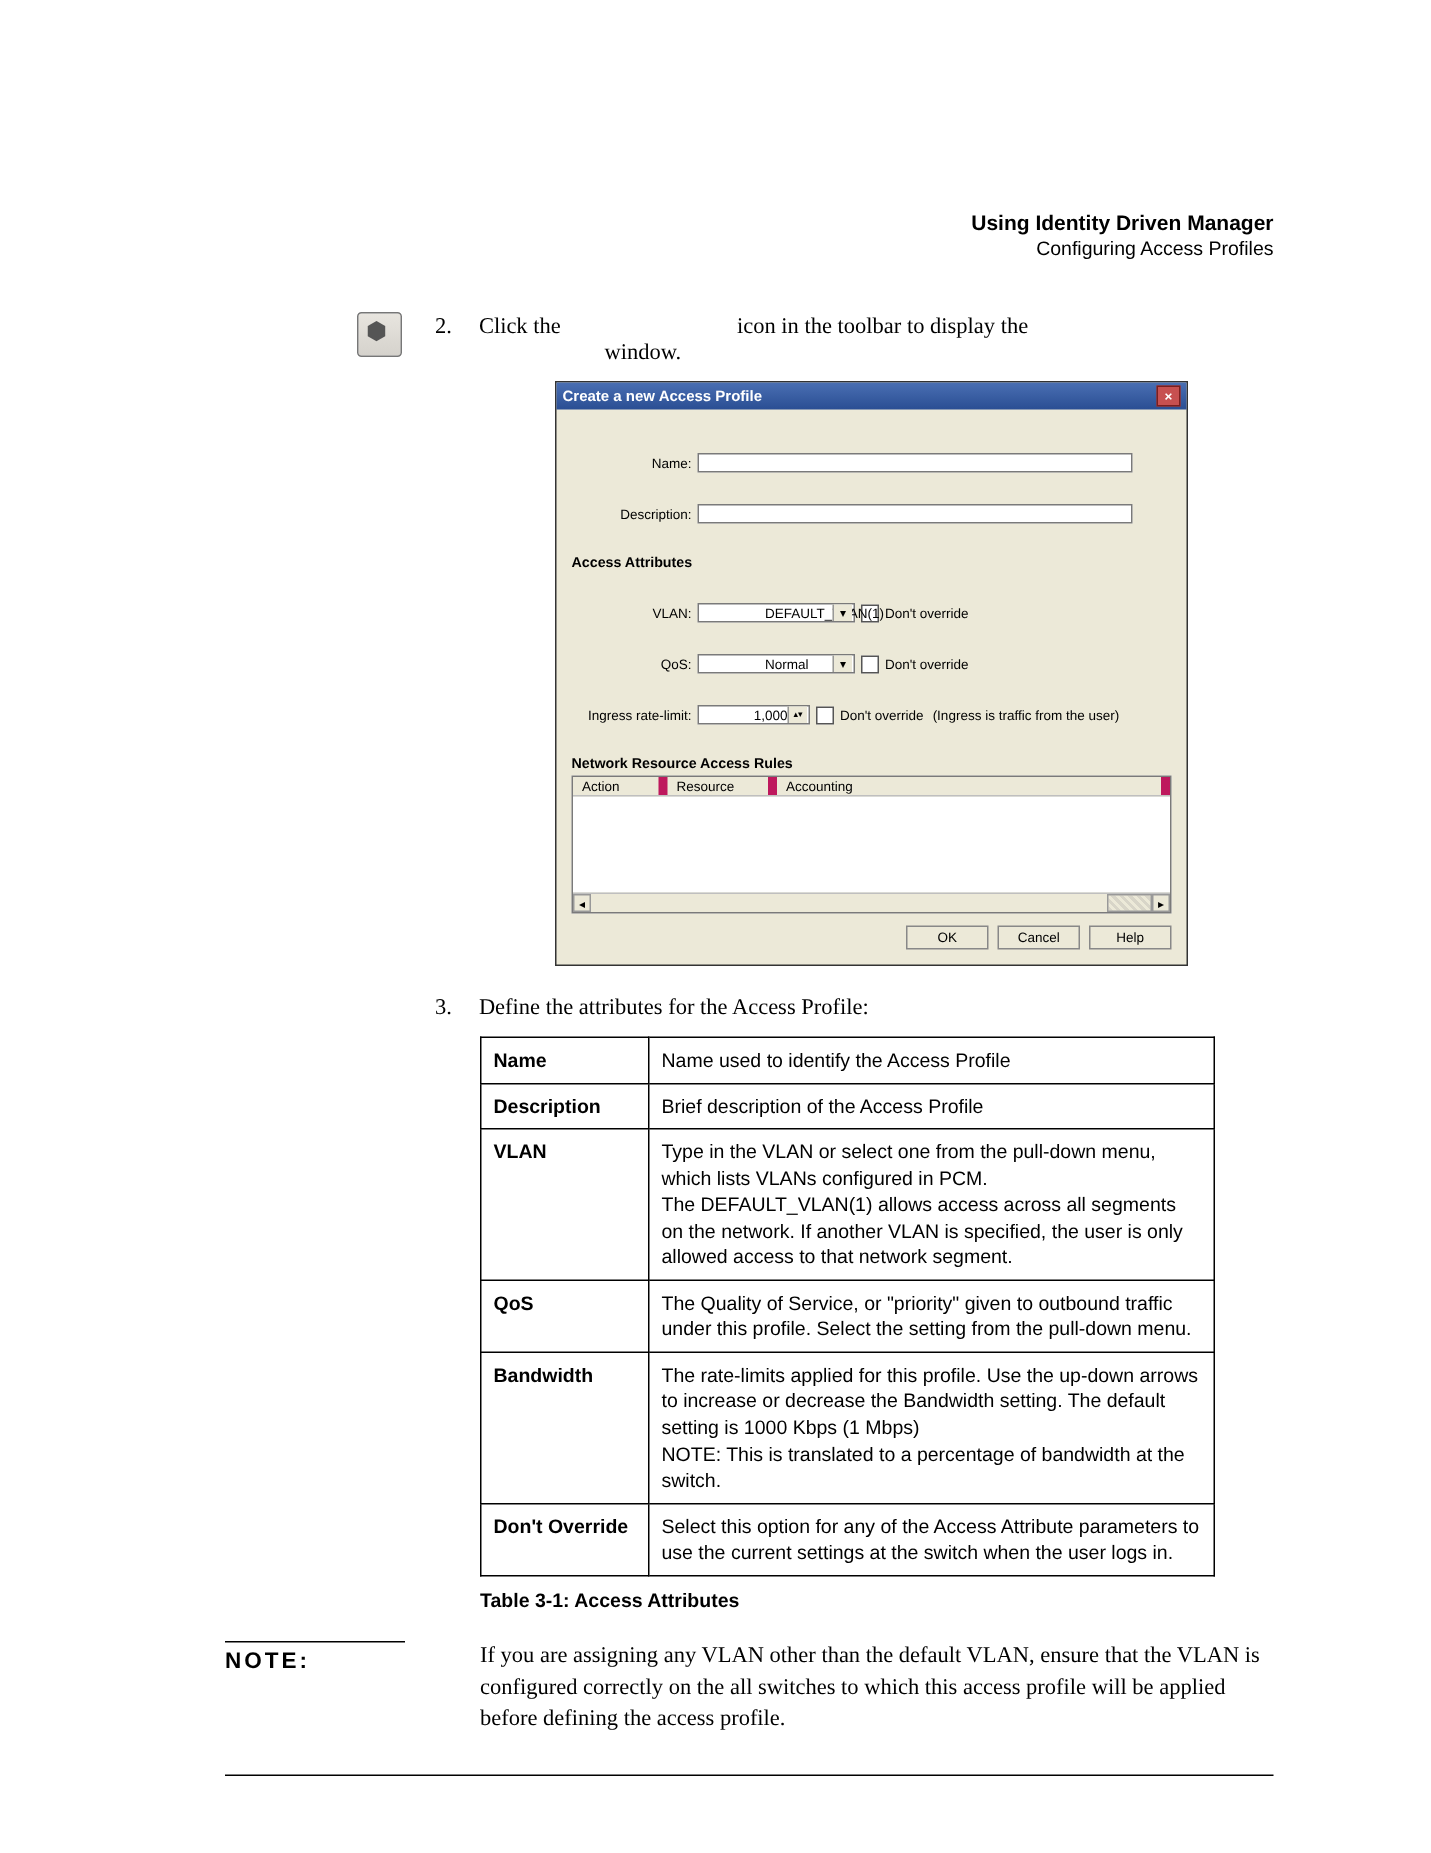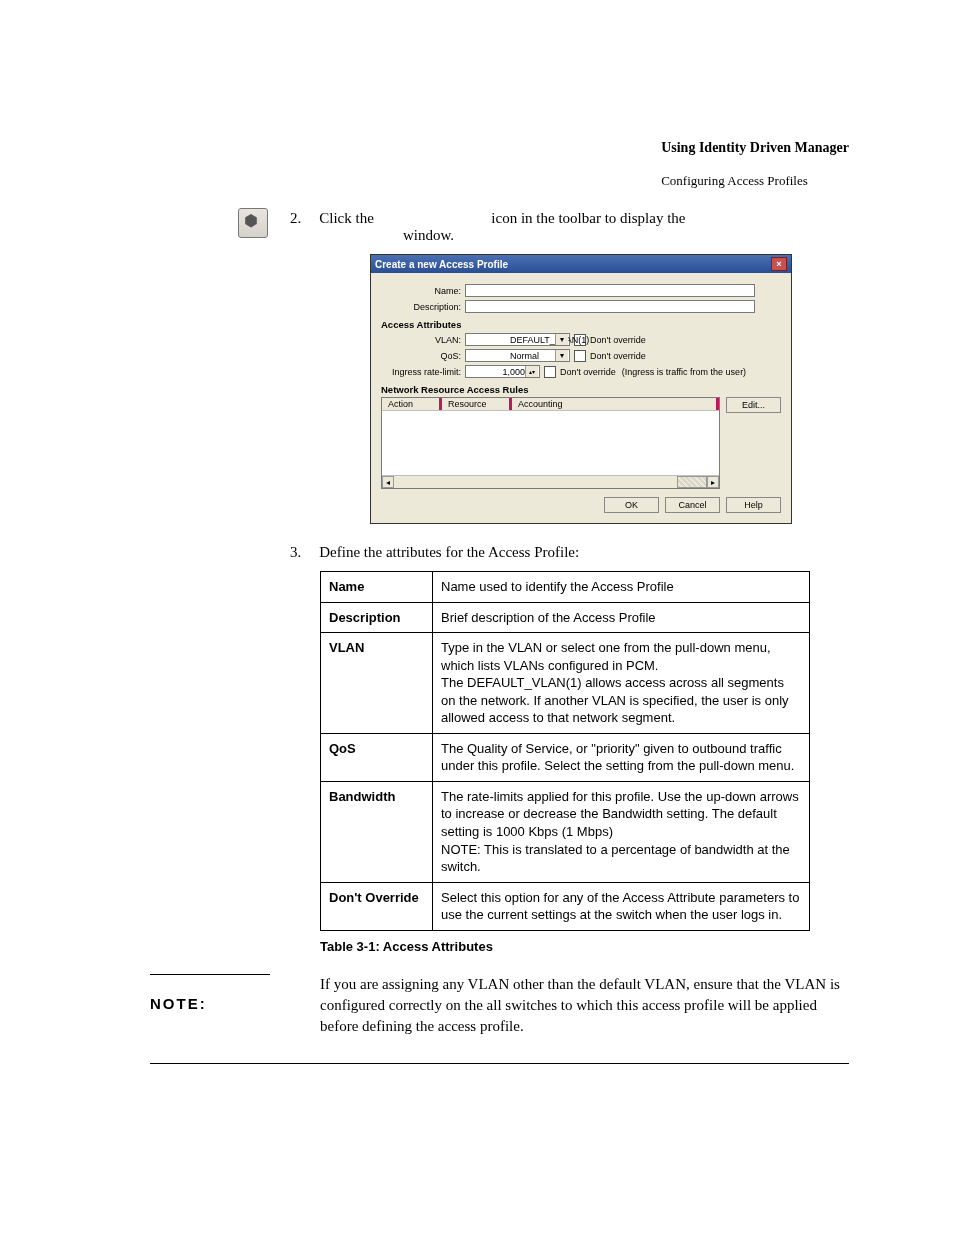--- a/index.html
+++ b/index.html
@@ -14,30 +14,30 @@
     width: 954px;
     height: 1235px;
     position: relative;
     box-sizing: border-box;
     padding: 140px 105px 60px 150px;
   }
   .header {
     position: absolute;
     top: 140px;
     right: 105px;
-    text-align: left;
-    font-family: Liberation Serif, serif;
+    text-align: right;
+    font-family: Liberation Sans, sans-serif;
   }
   .header .bold {
     font-weight: bold;
     font-size: 14px;
   }
   .header .sub {
     font-size: 13px;
-    margin-top: 17px;
+    margin-top: 2px;
   }
   .content {
     margin-top: 70px;
     padding-left: 140px;
   }
   .step {
     display: flex;
     align-items: flex-start;
     gap: 18px;
     font-family: "Century Schoolbook", "Times New Roman", serif;
@@ -94,21 +94,21 @@
     border:1px solid #7a1f1f;
     font-size:9px;
     line-height:1;
   }
   .dialog .body {
     padding: 8px 10px 10px 10px;
   }
   .frow {
     display:flex;
     align-items:center;
-    margin: 3px 0;
+    margin: 21px 0;
     gap: 4px;
   }
   .flabel {
     width: 80px;
     text-align: right;
     font-size: 9px;
   }
   .finput {
     background:#fff;
     border:1px solid #7a7a7a;
@@ -164,21 +164,21 @@
     position:relative;
   }
   .rulesbox .list .cols {
     display:flex;
     font-size:9px;
     background:#ece9d8;
     border-bottom:1px solid #bfbfbf;
   }
   .rulesbox .list .cols span{
     padding:1px 6px;
-    border-right:3px solid #be185d;
+    border-right:6px solid #be185d;
   }
   .rulesbox .list .scroll {
     position:absolute;
     left:0;right:0;bottom:0;
     height:12px;
     background:#ece9d8;
     border-top:1px solid #bfbfbf;
     display:flex;
     justify-content:space-between;
   }
@@ -239,21 +239,21 @@
     gap: 30px;
     margin-top: 2px;
     font-family: "Century Schoolbook","Times New Roman",serif;
     font-size:15px;
   }
   .noteblock .notelabel{
     font-family: Arial, Helvetica, sans-serif;
     font-weight:bold;
     letter-spacing: 2px;
     border-top: 1px solid #000;
-    padding-top:20px;
+    padding-top:4px;
     width:120px;
   }
   .noteblock .notetext{
     flex:1;
     line-height:1.4;
     margin-left:20px;
   }
   .footer-rule {
     border-top:1px solid #000;
     margin-top:26px;
@@ -332,23 +332,20 @@
               <span style="flex:1;">Accounting</span>
             </div>
             <div class="scroll">
               <span class="arrow">◂</span>
               <span style="display:flex;">
                 <span class="track-right"></span>
                 <span class="arrow">▸</span>
               </span>
             </div>
           </div>
-          <div>
-            <div class="dbtn">Edit...</div>
-          </div>
         </div>
         <div class="btnrow">
           <div class="dbtn">OK</div>
           <div class="dbtn">Cancel</div>
           <div class="dbtn">Help</div>
         </div>
       </div>
     </div>
 
     <div class="step">

